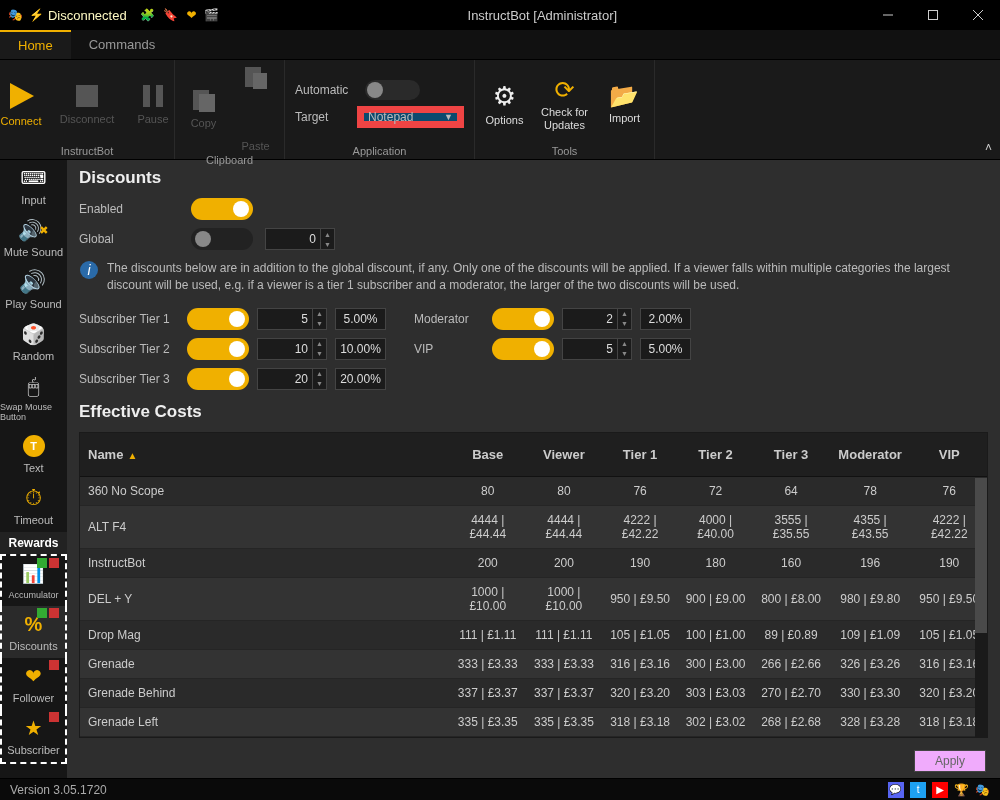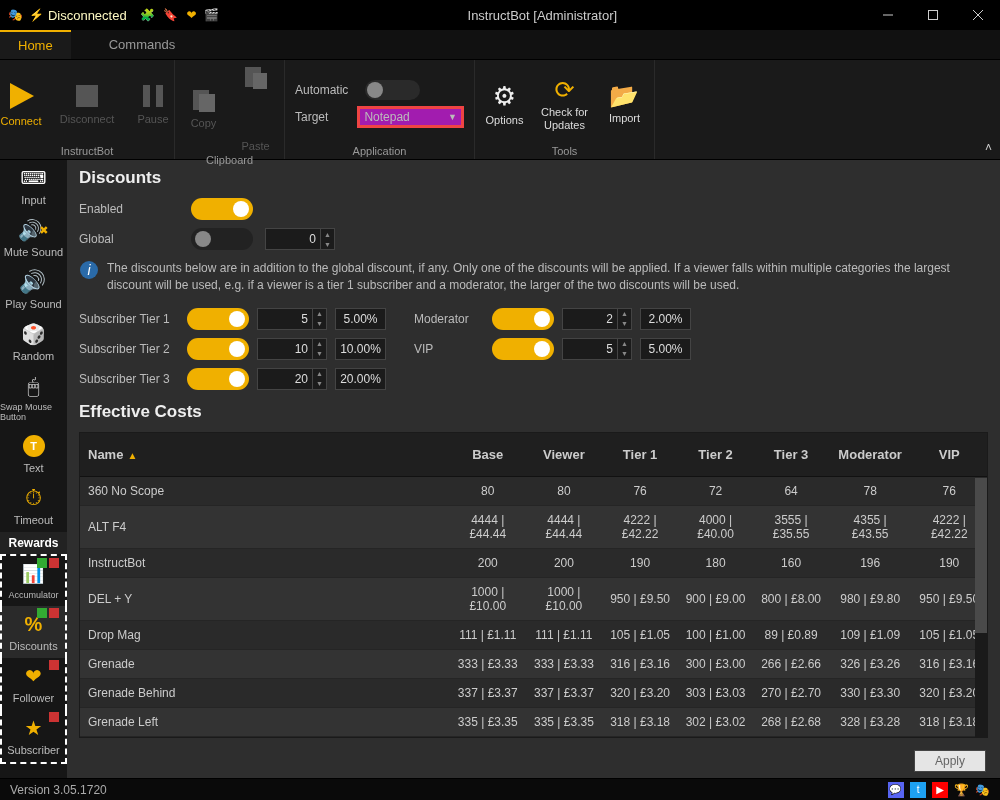--- a/index.html
+++ b/index.html
@@ -6,37 +6,37 @@
 html, body { width: 1000px; height: 800px; overflow: hidden; background: #111; color: #bbb; font-size: 12px; }
 
 .titlebar { height: 30px; background: #000; display: flex; align-items: center; padding: 0 0 0 8px; }
 .titlebar .left-icons { display: flex; gap: 6px; align-items: center; }
 .titlebar .status { color: #fef9c3; font-size: 13px; margin-left: 4px; }
 .titlebar .ext-icons { display:flex; gap:8px; margin-left: 14px; align-items:center;}
 .titlebar .title { flex: 1; text-align: center; color: #ccc; font-size: 13px; }
 .titlebar .win-controls { display: flex; }
 .titlebar .win-btn { width: 45px; height: 30px; display: flex; align-items: center; justify-content: center; color: #ccc; }
 
-.menubar { height: 30px; background: #111; display: flex; align-items: stretch; border-bottom: 1px solid #000; gap: 20px; }
+.menubar { height: 30px; background: #111; display: flex; align-items: stretch; border-bottom: 1px solid #000; }
 .menubar .tab { padding: 0 18px; display: flex; align-items: center; color: #999; font-size: 13px; }
 .menubar .tab.active { color: #f0b000; border-top: 2px solid #f0b000; background: #1a1a1a; }
 
 .ribbon { height: 100px; background: #1a1a1a; display: flex; position: relative; border-bottom: 1px solid #000; }
 .ribbon-group { display: flex; flex-direction: column; align-items: center; padding: 4px 10px 2px 10px; border-right: 1px solid #2a2a2a; }
 .ribbon-group .buttons { display: flex; gap: 8px; flex: 1; align-items: center; }
 .ribbon-group .group-label { font-size: 11px; color: #999; margin-top: 2px; }
 .ribbon-btn { display: flex; flex-direction: column; align-items: center; gap: 2px; width: 58px; }
 .ribbon-btn .lbl { font-size: 11px; color: #999; text-align:center; line-height:1.1;}
 .ribbon-btn.on .lbl { color: #f0b000; }
 .ribbon-btn.dis .lbl { color: #555; }
 
 .ribbon-app-rows { display:flex; flex-direction:column; gap:6px; justify-content:center; }
 .ribbon-app-row { display:flex; align-items:center; gap:10px; }
 .ribbon-app-row .lab { width:60px; font-size:12px; color:#bbb;}
-.ribbon-select { width:120px; height:22px; background:#a21caf; border:3px solid #ef4444; color:#bbb; padding:0 4px; display:flex; align-items:center; justify-content:space-between;}
+.ribbon-select { width:120px; height:22px; background:#0c4a6e; border:7px solid #ef4444; color:#bbb; padding:0 4px; display:flex; align-items:center; justify-content:space-between;}
 .ribbon-toggle { width:55px; height:20px; background:#2a2a2a; border-radius:10px; position:relative;}
 .ribbon-toggle .knob { width:16px; height:16px; background:#888; border-radius:50%; position:absolute; top:2px; left:2px;}
 
 .ribbon-collapse { position:absolute; right:8px; bottom:4px; color:#ccc; }
 
 .body { display: flex; height: calc(800px - 30px - 30px - 100px - 22px); }
 .sidebar { width: 67px; background: #161616; display: flex; flex-direction: column; overflow: hidden; position:relative;}
 .side-item { display: flex; flex-direction: column; align-items: center; padding: 4px 0 6px 0; gap: 2px; font-size: 11px; color: #bbb; position:relative;}
 .side-item .sic { width: 28px; height: 28px; display:flex; align-items:center; justify-content:center;}
 .side-item.active { background: #2a2a2a; }
@@ -71,21 +71,21 @@
 thead th:first-child { text-align:left; padding-left:8px; width:370px;}
 .sort-ind { color:#f0b000; font-size:10px; margin-left:4px;}
 tbody td { padding:7px 6px; text-align:center; color:#ccc; border-bottom:1px solid #252525;}
 tbody td:first-child { text-align:left; padding-left:8px;}
 tbody tr:nth-child(even) { background:#333;}
 tbody tr:nth-child(odd) { background:#2a2a2a;}
 .vscroll { position:absolute; right:0; top:45px; bottom:0; width:12px; background:#1a1a1a;}
 .vscroll .thumb { position:absolute; top:0; width:100%; height:60%; background:#4a4a4a;}
 
 .apply-row { display:flex; justify-content:flex-end; padding:4px 14px 6px 0;}
-.apply-btn { width:72px; height:22px; background:#e5e5e5; border:1px solid #444; color:#666; display:flex; align-items:center; justify-content:center;}
+.apply-btn { width:72px; height:22px; background:#f0abfc; border:1px solid #444; color:#666; display:flex; align-items:center; justify-content:center;}
 
 .statusbar { height:22px; background:#0a0a0a; display:flex; align-items:center; padding:0 10px; justify-content:space-between; border-top:1px solid #000;}
 .statusbar .ver { font-size:12px; color:#aaa;}
 .statusbar .socials { display:flex; gap:6px; align-items:center;}
 .soc-ic { width:16px; height:16px; display:flex; align-items:center; justify-content:center; font-size:10px; color:#fff;}
 
 </style>
 </head>
 <body>
 

